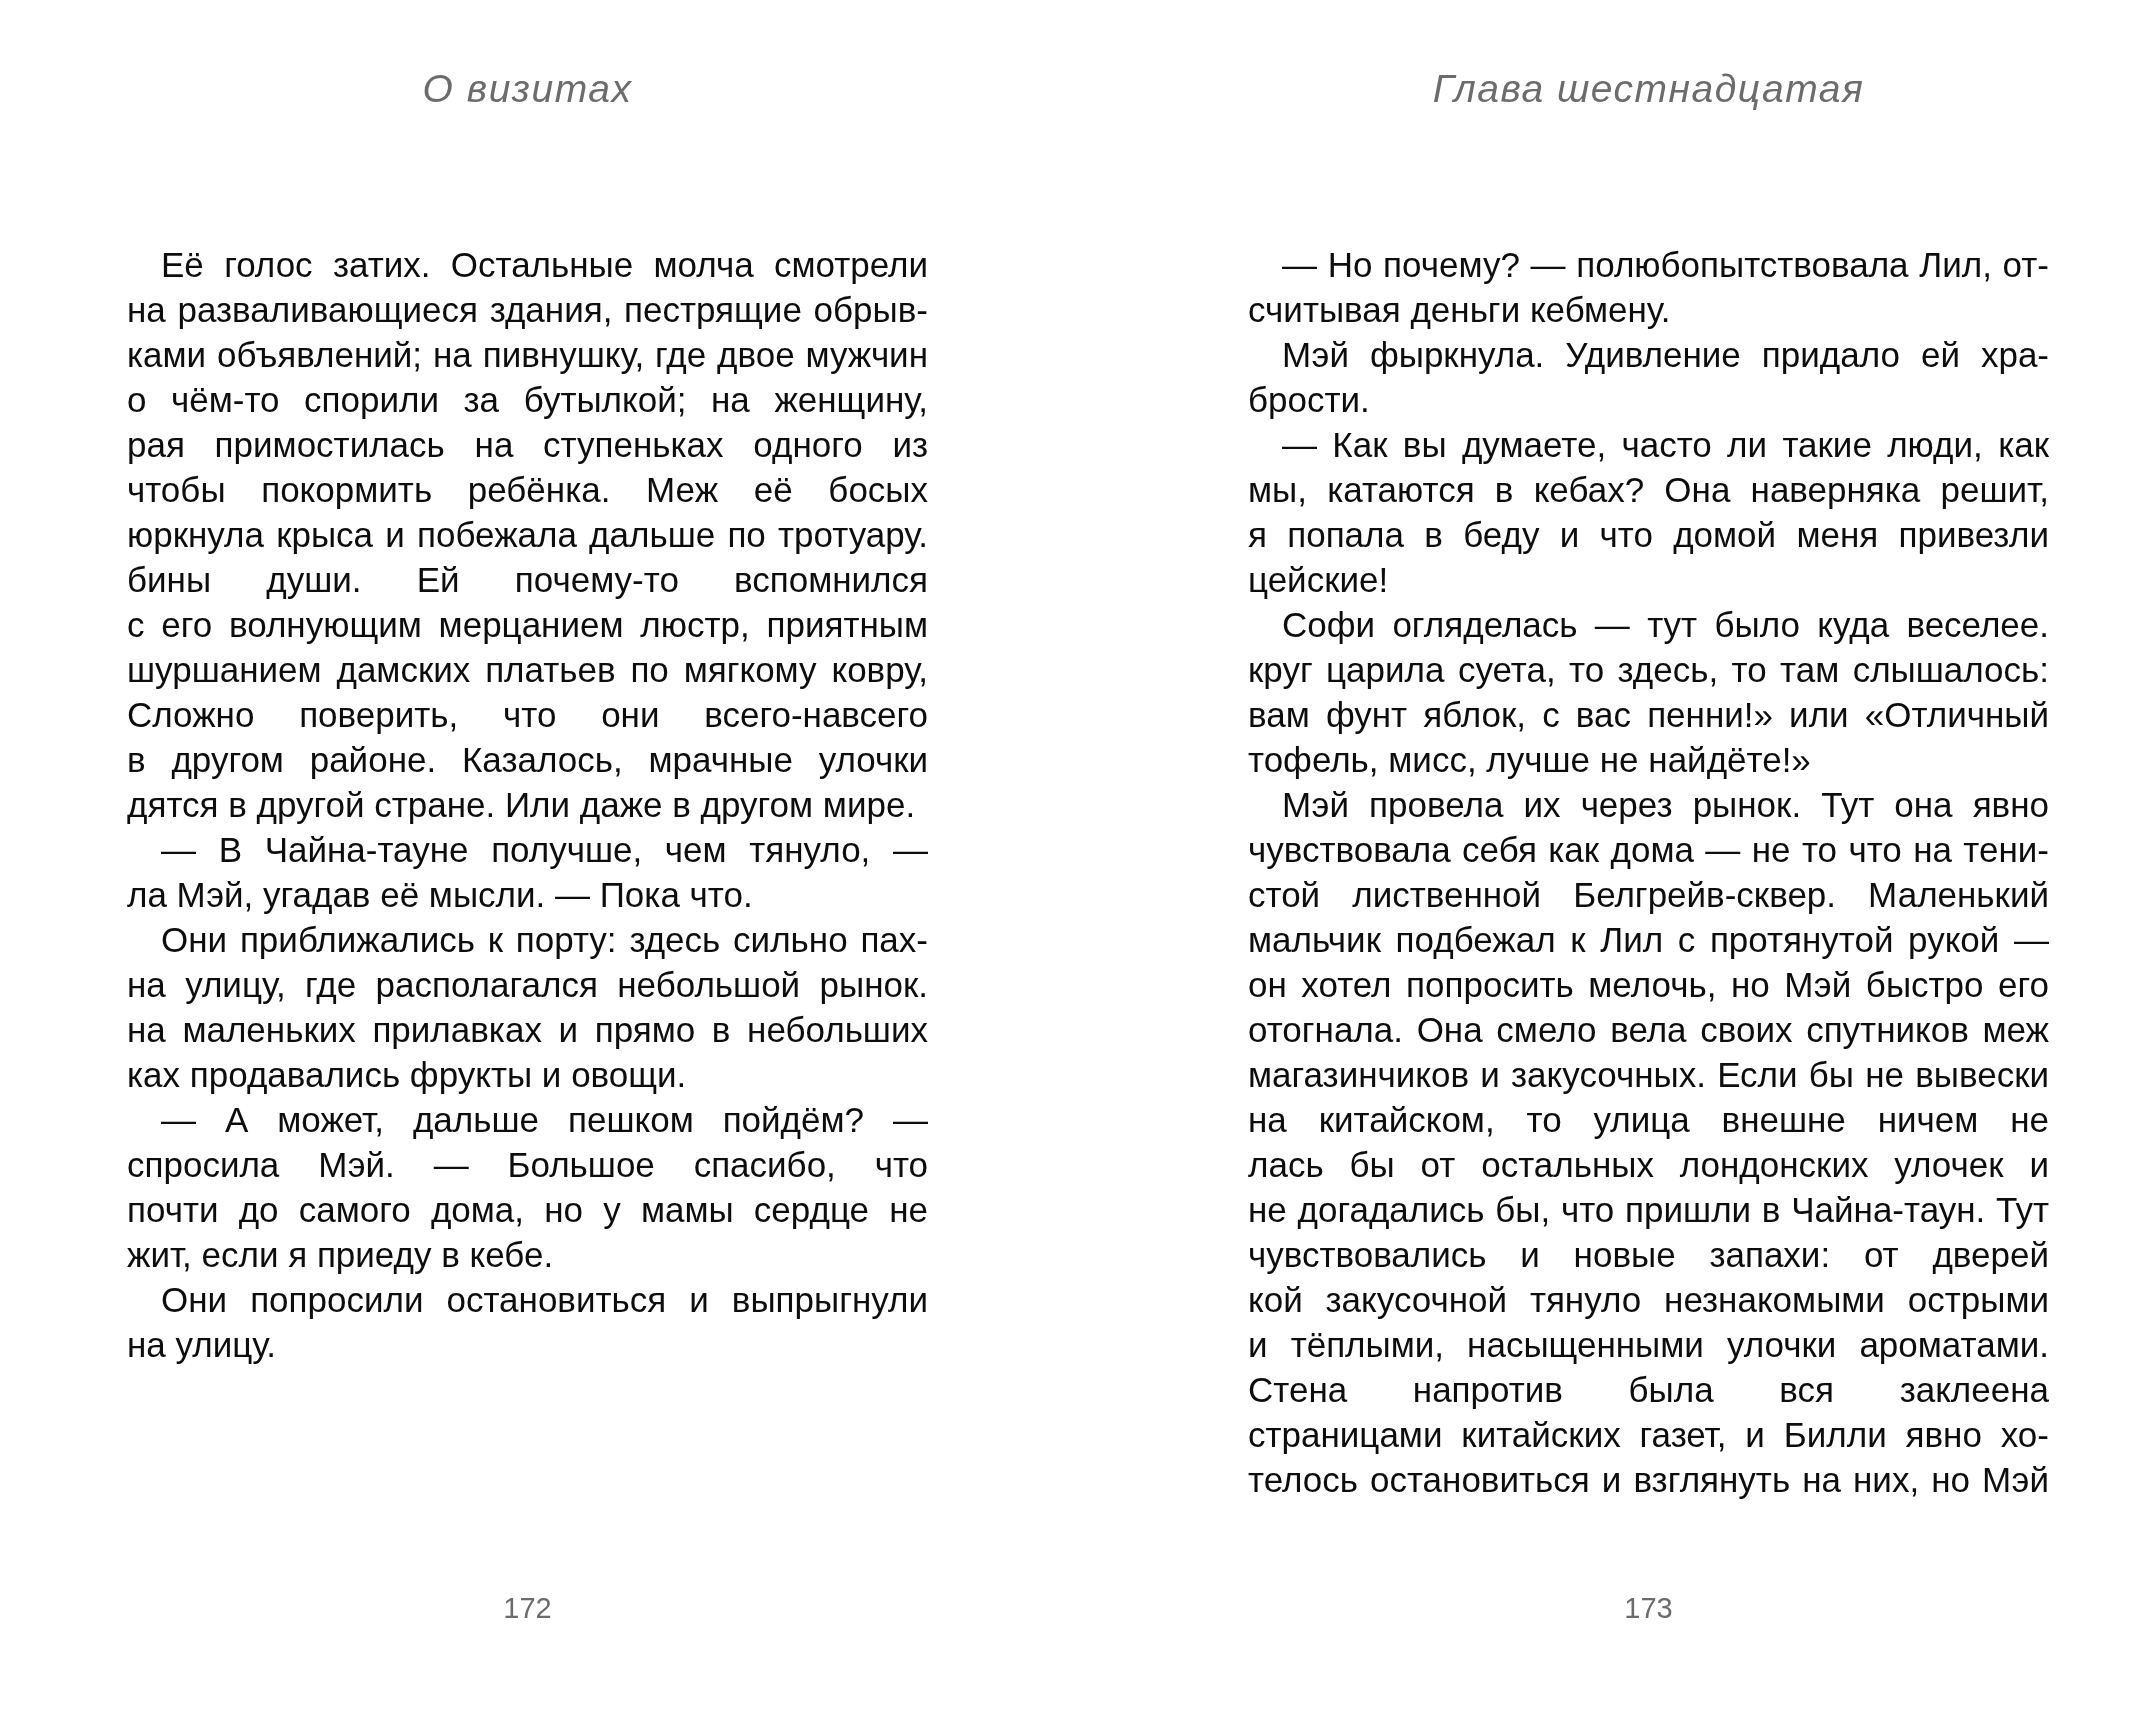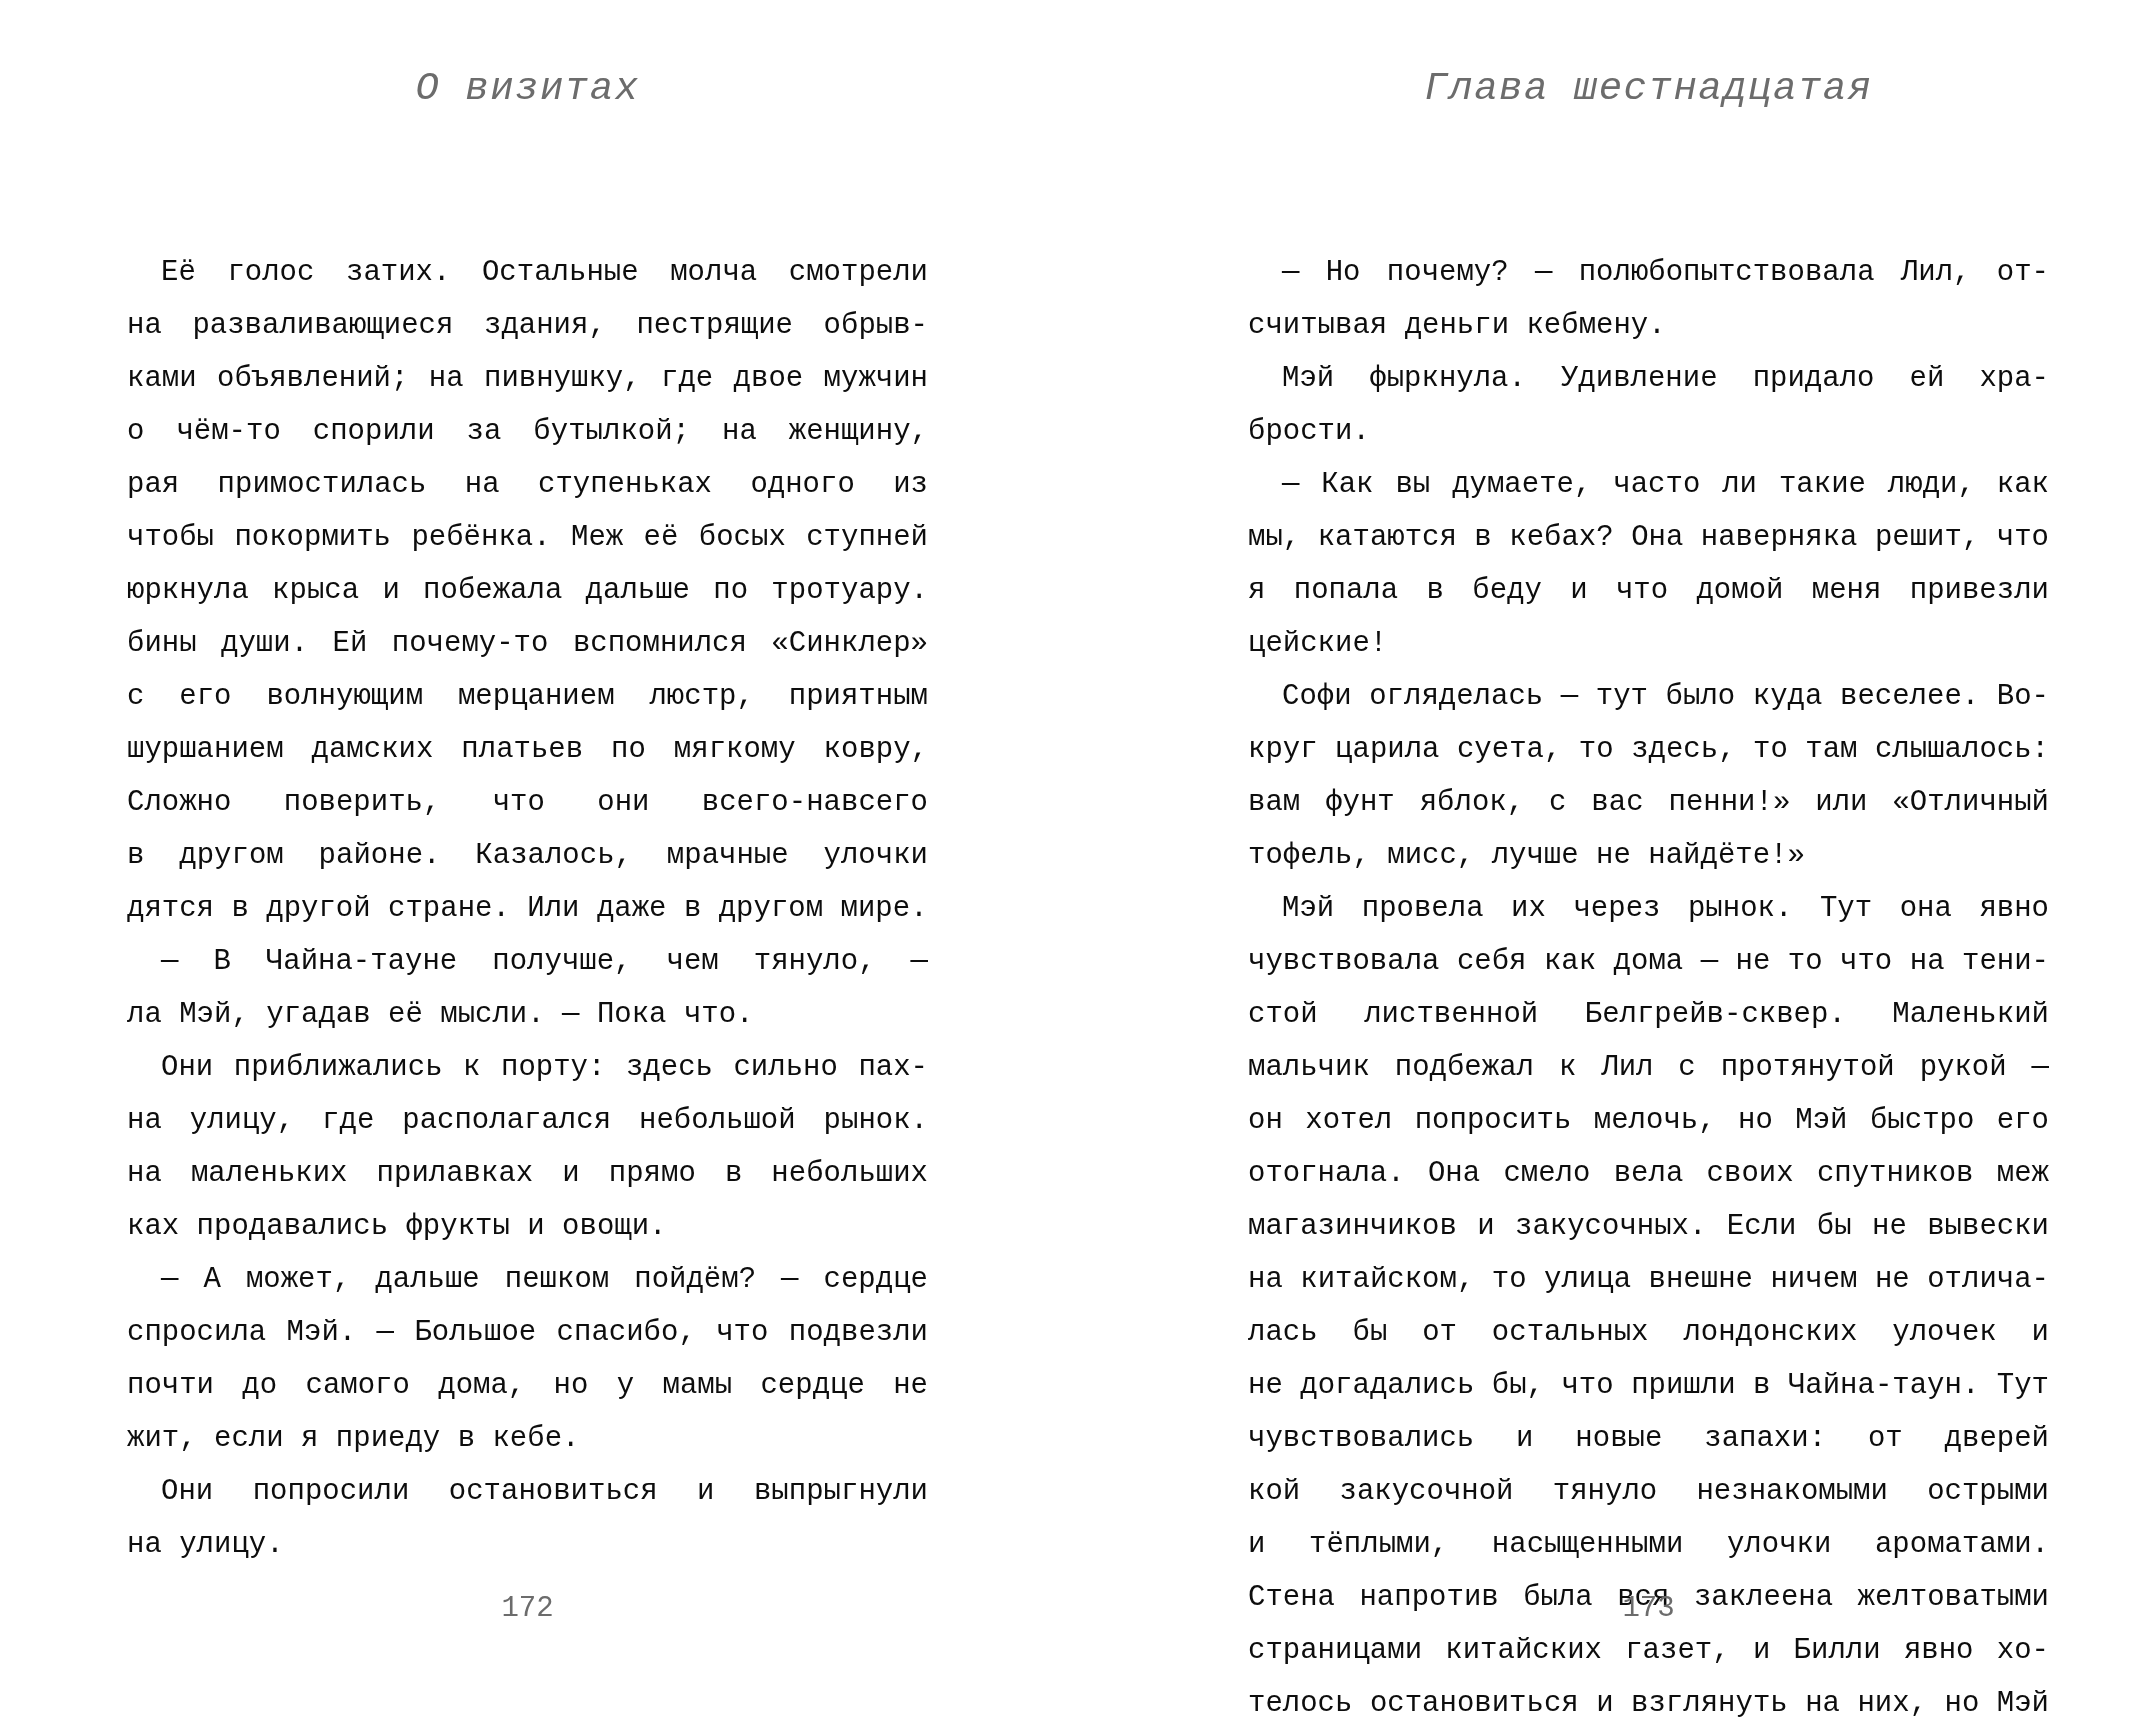--- a/index.html
+++ b/index.html
@@ -5,21 +5,21 @@
   html, body {
     margin: 0;
     padding: 0;
     background: #ffffff;
   }
   .spread {
     position: relative;
     width: 2151px;
     height: 1720px;
     background: var(--bg, #ffffff);
-    font-family: Liberation Mono, monospace;
+    font-family: Liberation Sans, sans-serif;
     overflow: hidden;
   }
   .page-block {
     position: absolute;
     top: 0;
     height: 100%;
   }
   .page-block.left  { left: 127px;  width: 801px; }
   .page-block.right { left: 1248px; width: 801px; }
 
@@ -39,27 +39,26 @@
 
   .body-text {
     position: absolute;
     top: 242px;
     left: 0;
     right: 0;
   }
   .line {
     height: 45px;
     line-height: 45px;
-    font-size: 29px;
+    font-size: 35px;
     color: var(--body-color, #0d0d0d);
     text-align: justify;
     text-align-last: justify;
     overflow: hidden;
     white-space: normal;
-    margin-top: 8px;
   }
   .line.first { text-indent: 34px; }
   .line.paralast { text-align-last: left; }
 
   .page-num {
     position: absolute;
     top: 1592px;
     left: 0;
     right: 0;
     text-align: center;

